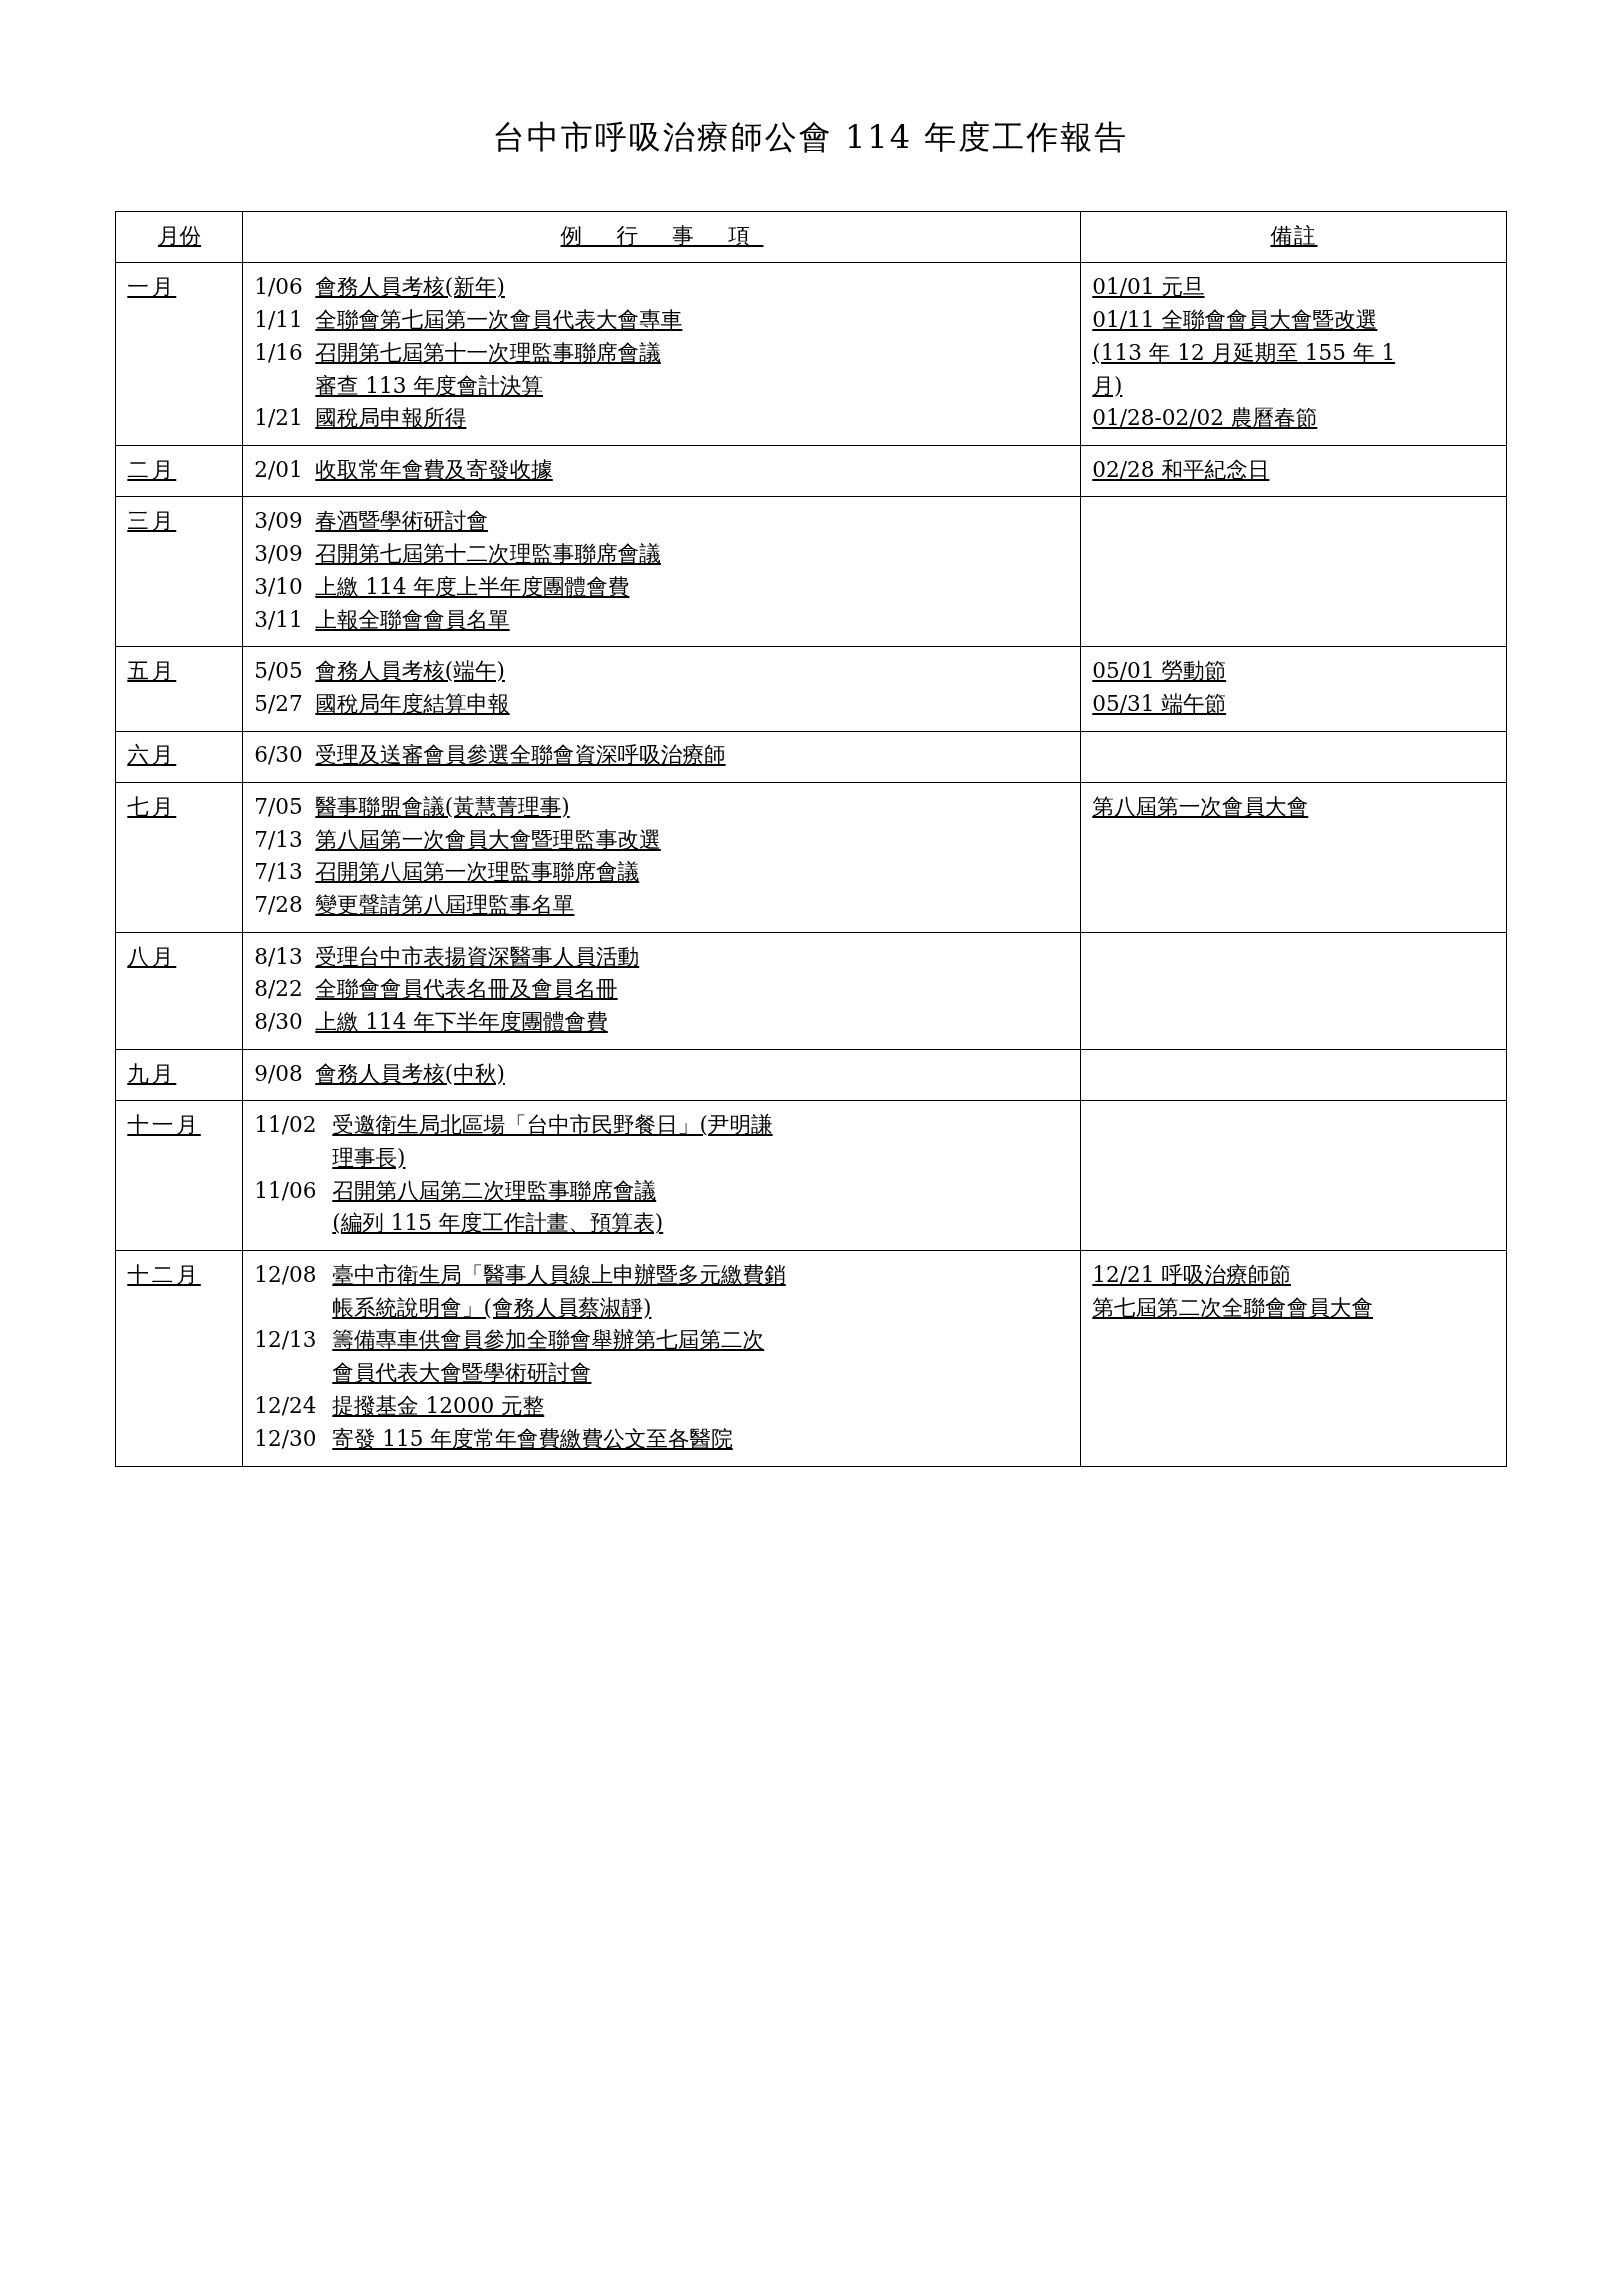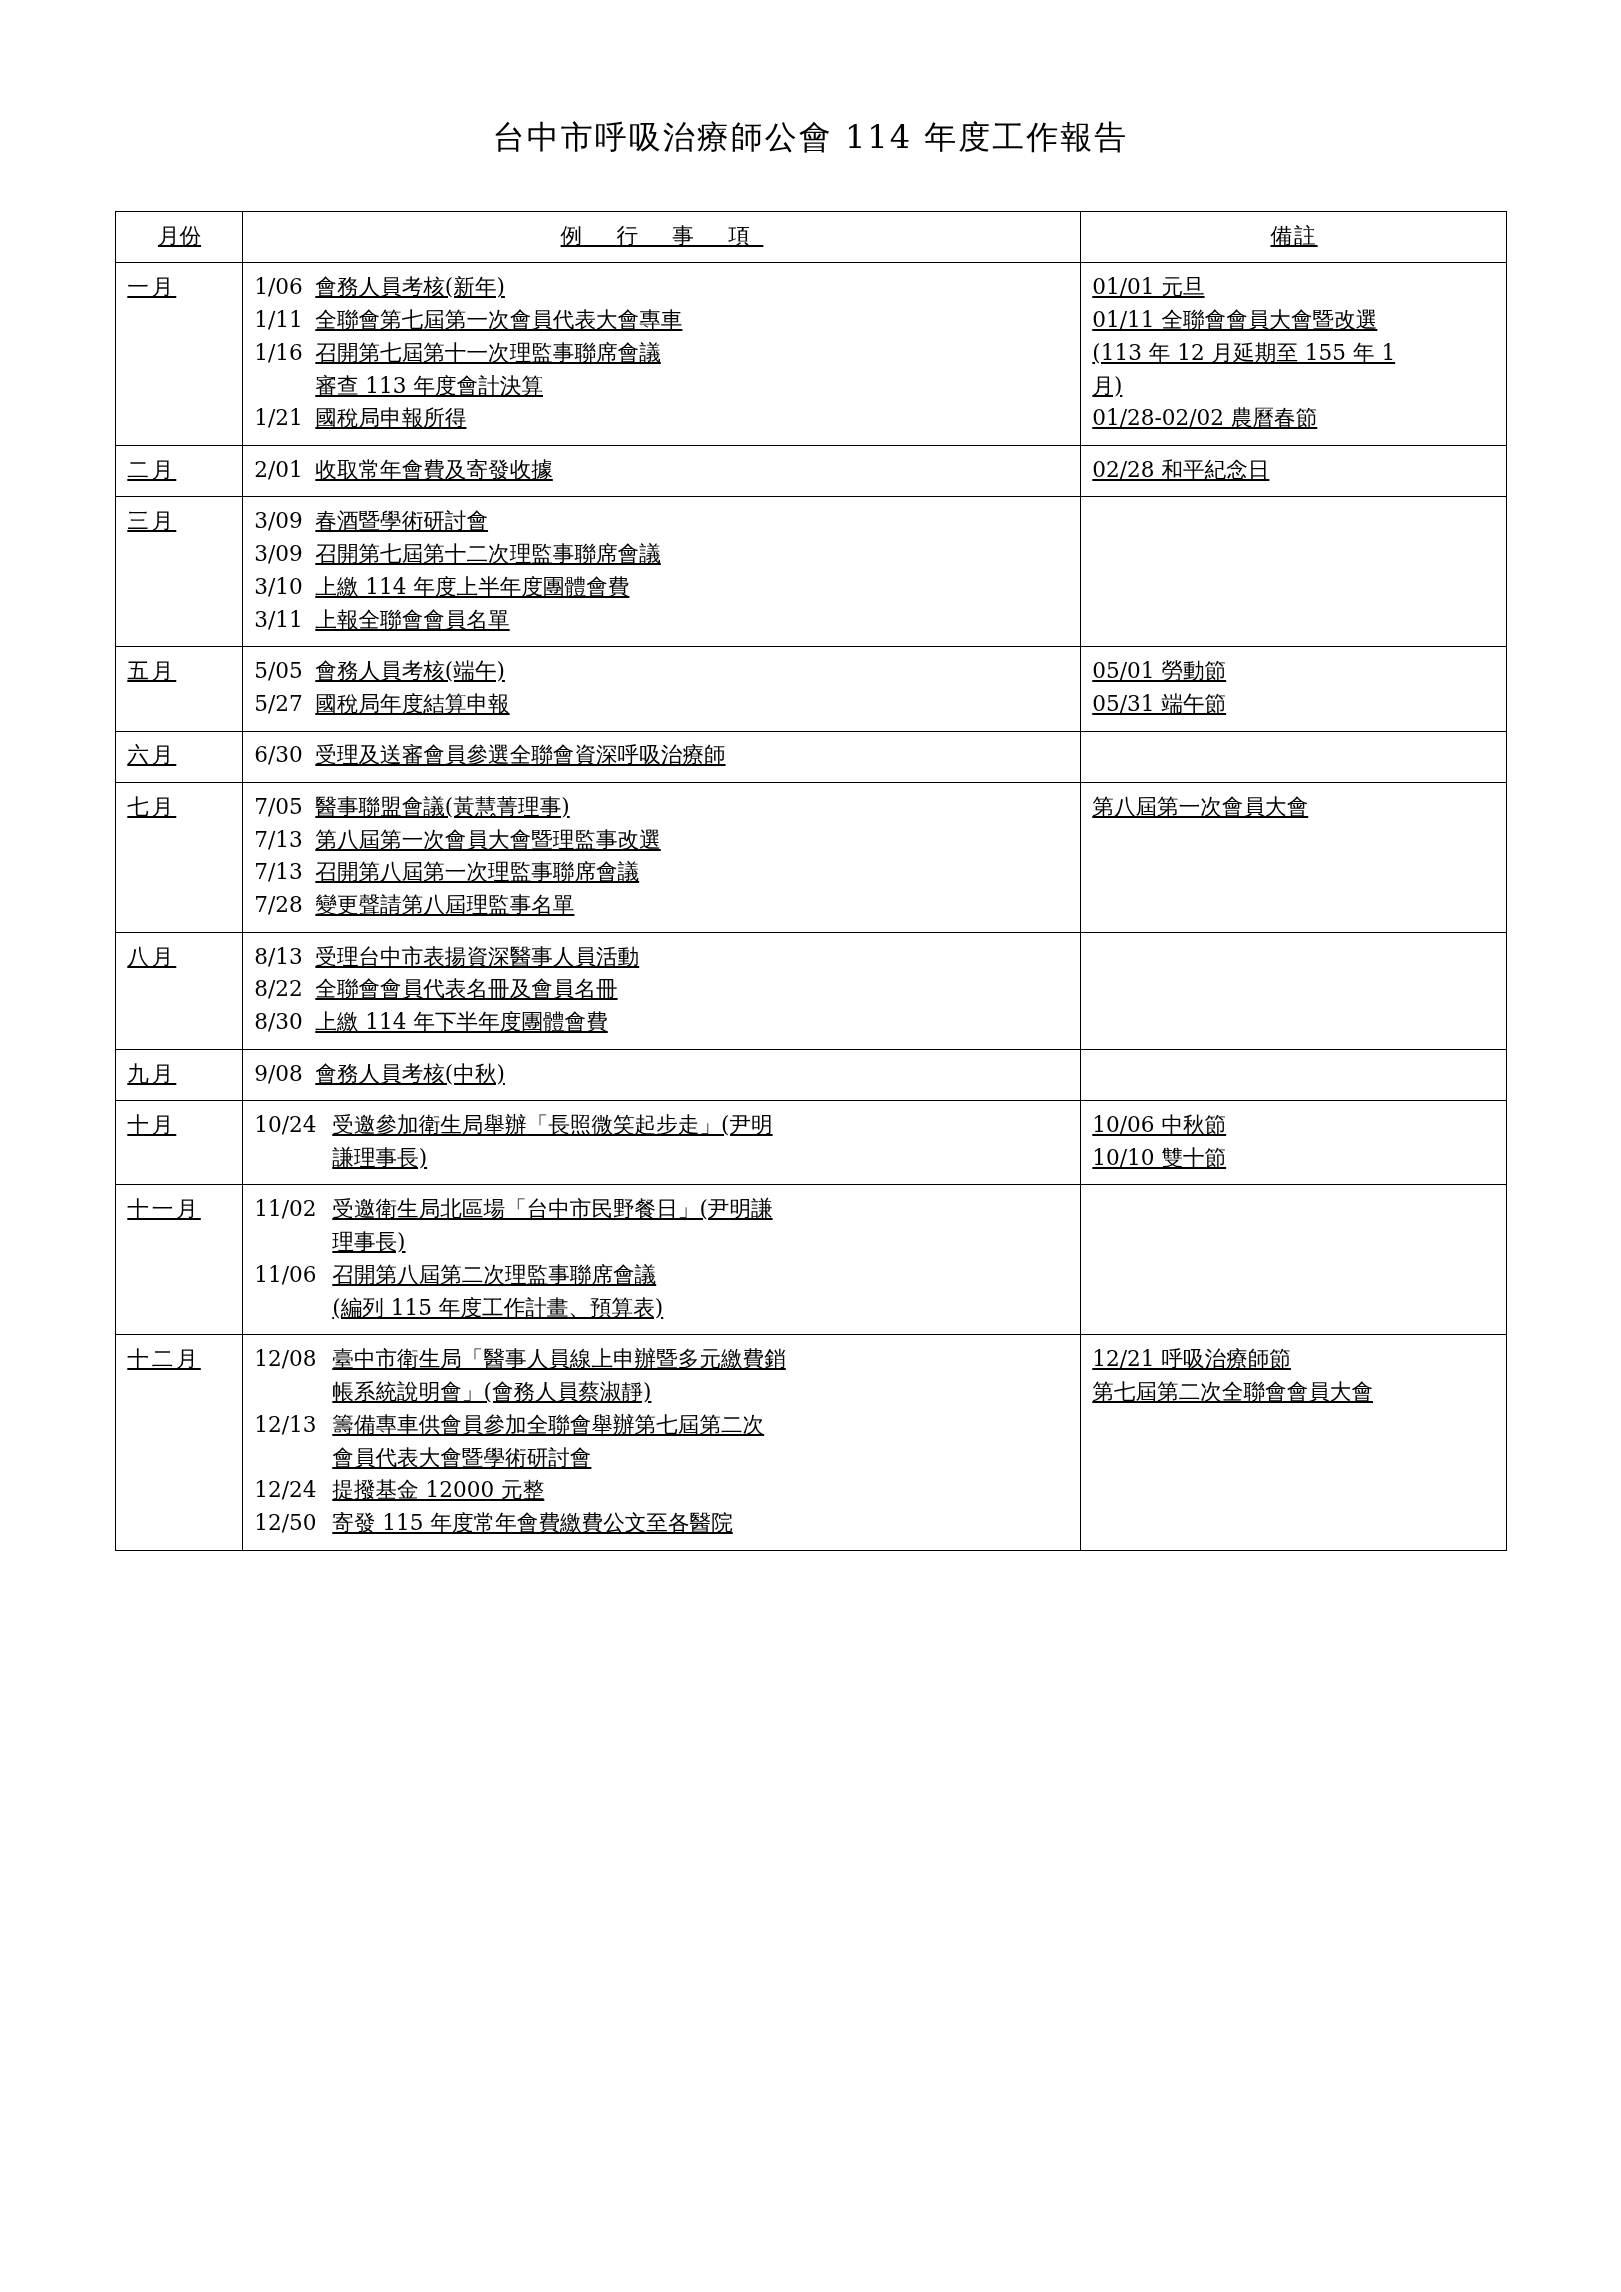--- a/index.html
+++ b/index.html
@@ -182,49 +182,38 @@
           <td></td>
         </tr>
         <tr>
           <td class="month-cell">九月</td>
           <td>
             <span class="line"><span class="date">9/08</span><span>會務人員考核(中秋)</span></span>
           </td>
           <td></td>
         </tr>
         <tr>
-          <td class="month-cell">十月</td>
-          <td>
-            <span class="line"><span class="date wide">10/24</span><span>受邀參加衛生局舉辦「長照微笑起步走」(尹明</span></span>
-            <span class="cont wide">謙理事長)</span>
-          </td>
-          <td>
-            <span class="note-line">10/06 中秋節</span>
-            <span class="note-line">10/10 雙十節</span>
-          </td>
-        </tr>
-        <tr>
           <td class="month-cell">十一月</td>
           <td>
             <span class="line"><span class="date wide">11/02</span><span>受邀衛生局北區場「台中市民野餐日」(尹明謙</span></span>
             <span class="cont wide">理事長)</span>
             <span class="line"><span class="date wide">11/06</span><span>召開第八屆第二次理監事聯席會議</span></span>
             <span class="cont wide">(編列 115 年度工作計畫、預算表)</span>
           </td>
           <td></td>
         </tr>
         <tr>
           <td class="month-cell">十二月</td>
           <td>
             <span class="line"><span class="date wide">12/08</span><span>臺中市衛生局「醫事人員線上申辦暨多元繳費銷</span></span>
             <span class="cont wide">帳系統說明會」(會務人員蔡淑靜)</span>
             <span class="line"><span class="date wide">12/13</span><span>籌備專車供會員參加全聯會舉辦第七屆第二次</span></span>
             <span class="cont wide">會員代表大會暨學術研討會</span>
             <span class="line"><span class="date wide">12/24</span><span>提撥基金 12000 元整</span></span>
-            <span class="line"><span class="date wide">12/50</span><span>寄發 115 年度常年會費繳費公文至各醫院</span></span>
+            <span class="line"><span class="date wide">12/30</span><span>寄發 115 年度常年會費繳費公文至各醫院</span></span>
           </td>
           <td>
             <span class="note-line">12/21 呼吸治療師節</span>
             <span class="note-line">第七屆第二次全聯會會員大會</span>
           </td>
         </tr>
       </tbody>
   </table>
 
 </div>

